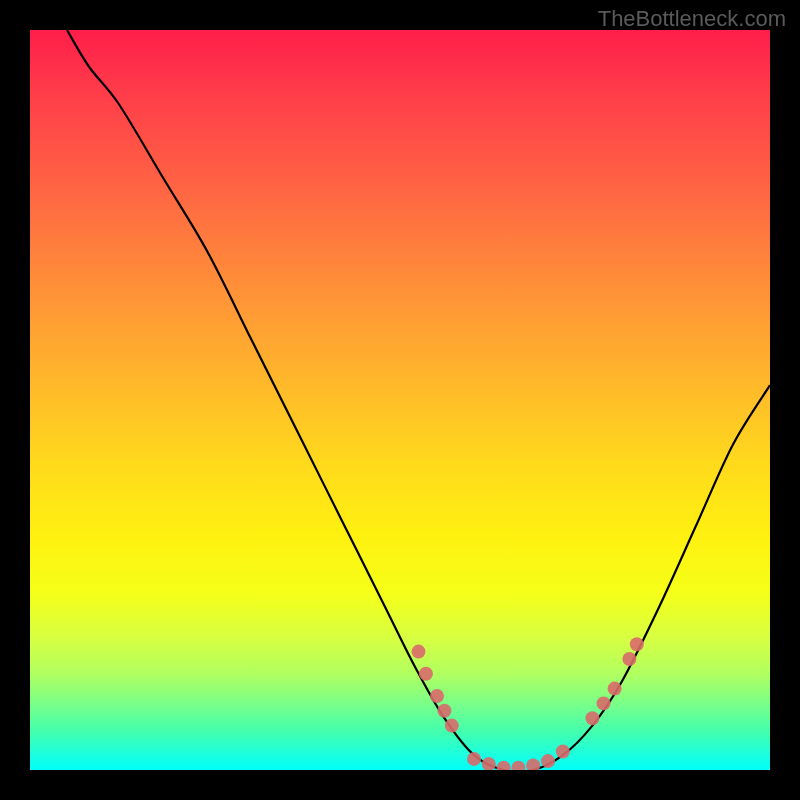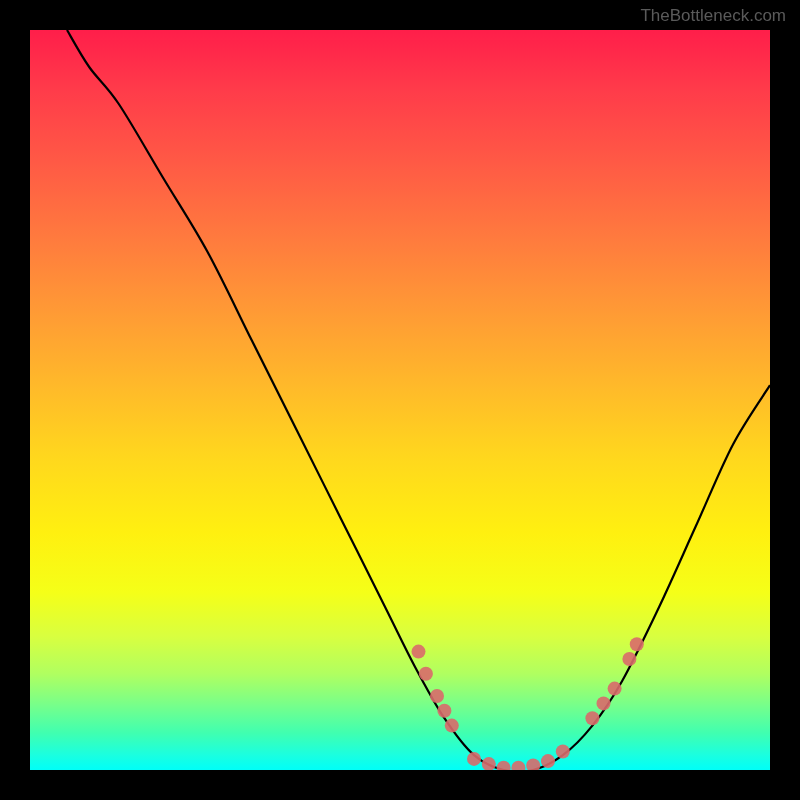--- a/index.html
+++ b/index.html
@@ -8,21 +8,21 @@
     height: 800px;
     background: #000;
     position: relative;
     font-family: Arial, sans-serif;
   }
   .watermark {
     position: absolute;
     top: 6px;
     right: 14px;
     color: #5a5a5a;
-    font-size: 17px;
+    font-size: 22px;
     font-weight: normal;
     z-index: 10;
   }
   .plot-area {
     position: absolute;
     left: 30px;
     top: 30px;
     width: 740px;
     height: 740px;
     background: linear-gradient(to bottom,

